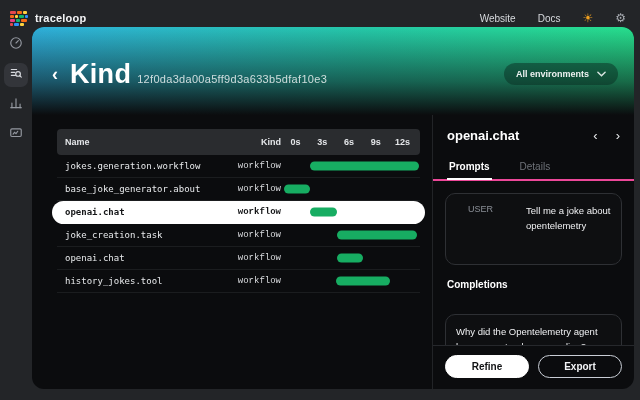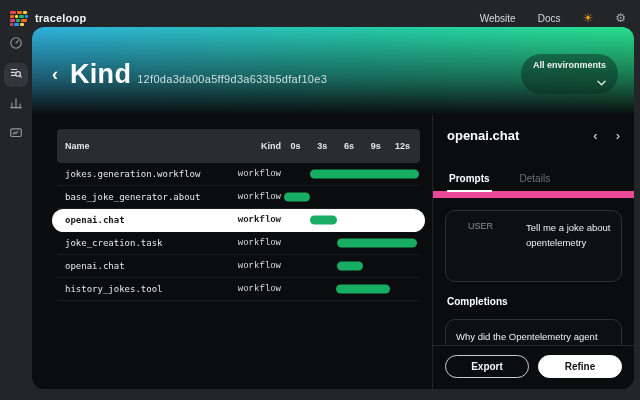--- a/index.html
+++ b/index.html
@@ -34,29 +34,29 @@
 
   
   .trace-header { height:88px; flex:0 0 88px; display:flex; align-items:center; padding:6px 16px 0 20px;
     background:
       linear-gradient(180deg, rgba(11,12,14,0) 0%, rgba(11,12,14,.55) 62%, rgba(11,12,14,1) 100%),
       linear-gradient(90deg, #2FB0DC 0%, #25C9A9 55%, #27DF8E 100%); }
   .back-btn { color:#fff; font-size:18px; line-height:1; margin-right:12px; cursor:pointer; font-weight:700; }
   .trace-title { font-size:27px; font-weight:800; color:#ffffff; letter-spacing:.3px; }
   .trace-id { font-size:11px; color:rgba(255,255,255,.78); margin-left:6px; margin-top:10px; letter-spacing:.3px; }
   .env-pill { margin-left:auto; display:flex; align-items:flex-end; gap:8px;
-    background:rgba(8,42,32,.48); border-radius:999px; padding:6px 12px; cursor:pointer;flex-direction:column; }
+    background:rgba(8,42,32,.48); border-radius:999px; padding:6px 12px; cursor:pointer; }
   .env-pill span { font-size:9px; color:#eef2f1; font-weight:600; }
   .env-pill svg { stroke:#d9e4e0; }
 
   
   .content { flex:1; display:flex; min-height:0; }
   .table-wrap { width:401px; flex:0 0 401px; padding:14px 12px 0 25px; border-right:1px solid #222427; }
 
-  .thead { display:flex; align-items:center; height:34px; background:#2a2c2f; border-radius:4px;
+  .thead { display:flex; align-items:center; height:26px; background:#2a2c2f; border-radius:4px;
     font-size:9px; font-weight:700; color:#e4e6e9; }
   .c-name { width:172px; flex:0 0 172px; padding-left:8px; }
   .c-kind { width:52px; flex:0 0 52px;text-align:right; }
   .c-time { flex:1; position:relative; height:100%; }
   .tick { position:absolute; top:50%; transform:translate(-50%,-50%); font-size:9px; font-weight:700; color:#e4e6e9; }
 
   .trow { display:flex; align-items:center; height:23px; border-bottom:1px solid #1b1d1f;
     font-size:9px; cursor:pointer; position:relative; }
   .trow .name { font-family:"DejaVu Sans Mono","Liberation Mono",monospace; font-size:9px; color:#e8eaec; }
   .trow .kind { font-family:Liberation Mono, monospace; font-size:9px; color:#d9dbde; }
@@ -64,31 +64,31 @@
   .bar { position:absolute; top:50%; transform:translateY(-50%); height:9px; border-radius:5px; }
   .trow.selected { background:#ffffff; border-radius:999px; border-bottom:1px solid transparent; margin:0 -5px; padding:0 5px; }
   .trow.selected .name, .trow.selected .kind { color:#141517; font-weight:700; }
 
   
   .detail { flex:1; display:flex; flex-direction:column; padding-top:8px; min-height:0; }
   .detail-head { display:flex; align-items:center; padding:0 14px; height:24px; }
   .detail-title { font-size:13px; font-weight:800; color:#ffffff; }
   .nav-arrows { margin-left:auto; display:flex; gap:18px; }
   .nav-arrows span { color:#e8eaec; font-size:13px; cursor:pointer; }
-  .tabs { display:flex; gap:26px; padding:0 14px; margin-top:20px; border-bottom:7px solid #ec4899; }
+  .tabs { display:flex; gap:26px; padding:0 14px; margin-top:8px; border-bottom:2px solid #ec4899; }
   .tab { font-size:10px; padding:6px 2px 7px; color:#6f7379; cursor:pointer; position:relative; }
   .tab.active { color:#ffffff; font-weight:700; }
   .tab.active::after { content:""; position:absolute; left:0; right:0; bottom:-1px; height:2px; background:#ffffff; }
 
   .detail-body { flex:1; overflow:hidden; padding:12px 12px 0; }
   .msg-card { border:1px solid #2e3034; border-radius:10px; padding:10px 10px 12px; display:flex; gap:8px;
     min-height:72px; margin-bottom:14px; background:#0e0f11; }
   .msg-role { width:50px; flex:0 0 50px; font-size:9px; color:#8a8f97;margin-left:12px; }
   .msg-text { flex:1; font-size:9.5px; line-height:1.55; color:#f0f1f3; }
-  .section-label { font-size:10px; font-weight:700; color:#ffffff; margin:2px 2px 12px; }
+  .section-label { font-size:10px; font-weight:700; color:#ffffff; margin:2px 2px 24px; }
 
   .detail-footer { border-top:1px solid #26282c; padding:9px 12px 11px; display:flex; gap:9px; }
   .btn { flex:1; height:23px; border-radius:999px; font-size:10px; font-weight:700;
     display:flex; align-items:center; justify-content:center; cursor:pointer;
     font-family:"Liberation Sans","DejaVu Sans",sans-serif; }
   .btn.outline { background:transparent; border:1px solid #c9ced6; color:#f4f5f7; }
   .btn.solid { background:#ffffff; border:1px solid #ffffff; color:#111214; }
 </style>
 </head>
 <body>
@@ -268,19 +268,19 @@
             </div>
             <div class="section-label">Completions</div>
             <div class="msg-card">
               <div class="msg-text">
                 <p>Why did the Opentelemetry agent become a stand up comedian?</p>
               </div>
             </div>
           </div>
 
         <div class="detail-footer" id="detail-footer">
+            <button class="btn solid">Refine</button>
             <button class="btn outline">Export</button>
-            <button class="btn solid">Refine</button>
           </div>
       </div>
     </div>
   </div>
 </div>
 
 </body></html>

